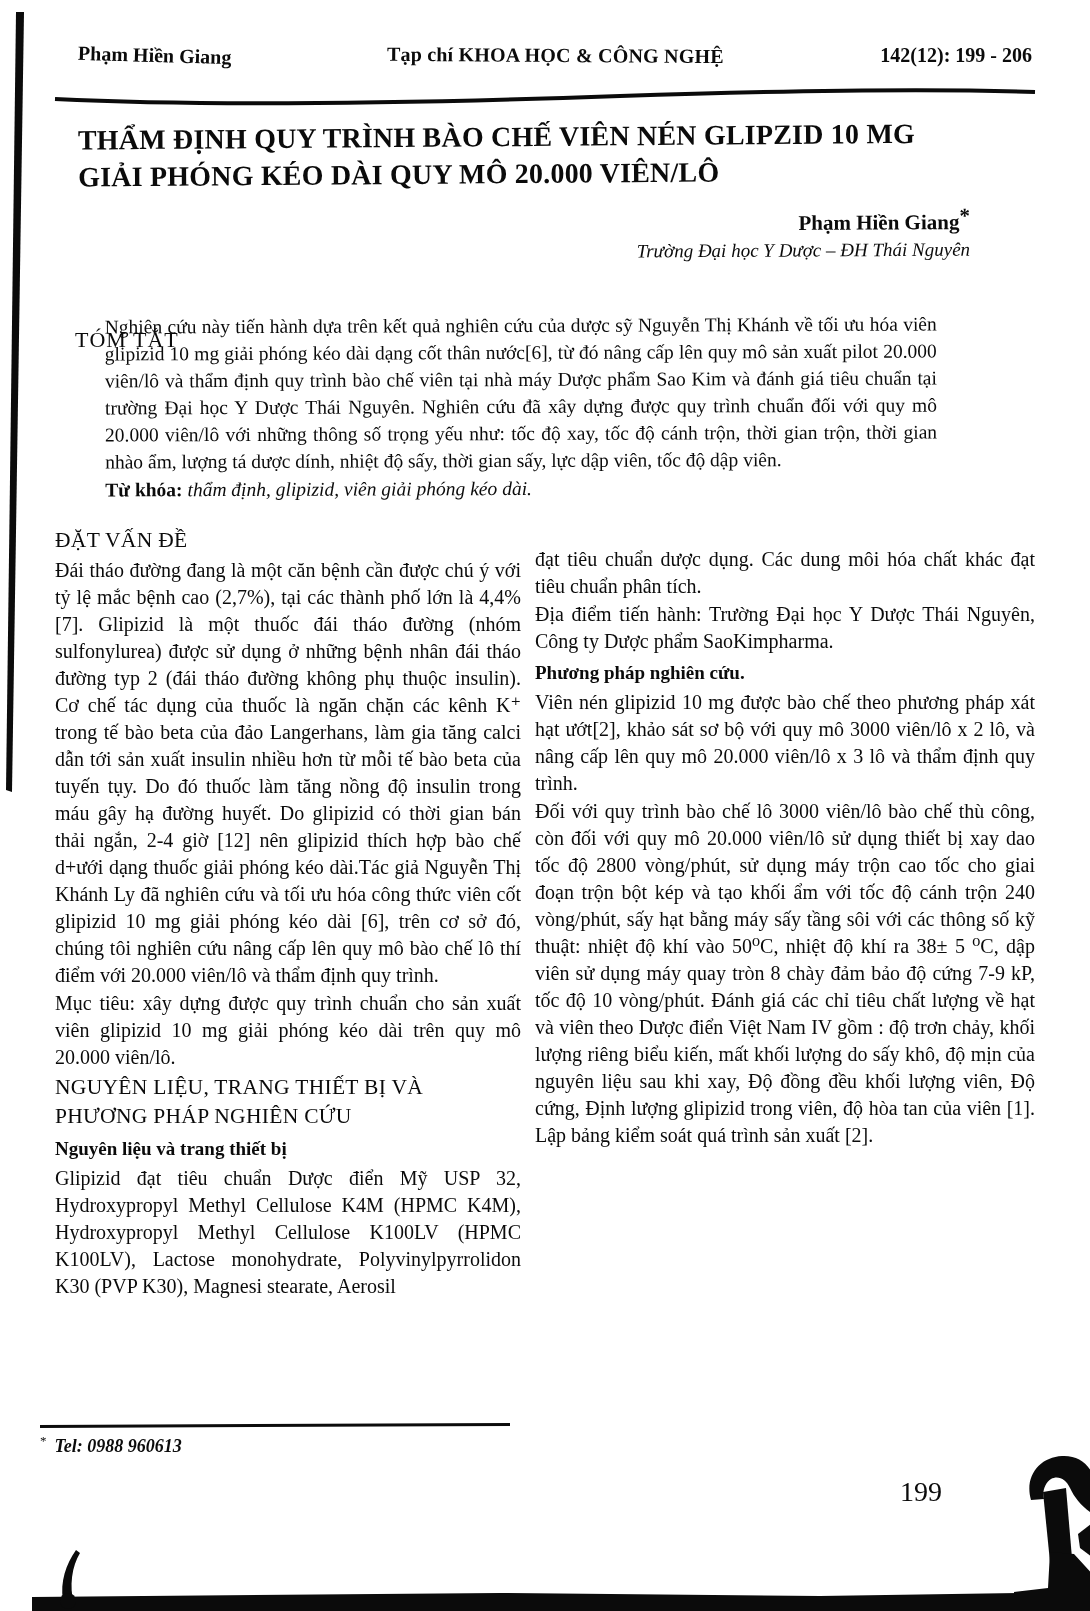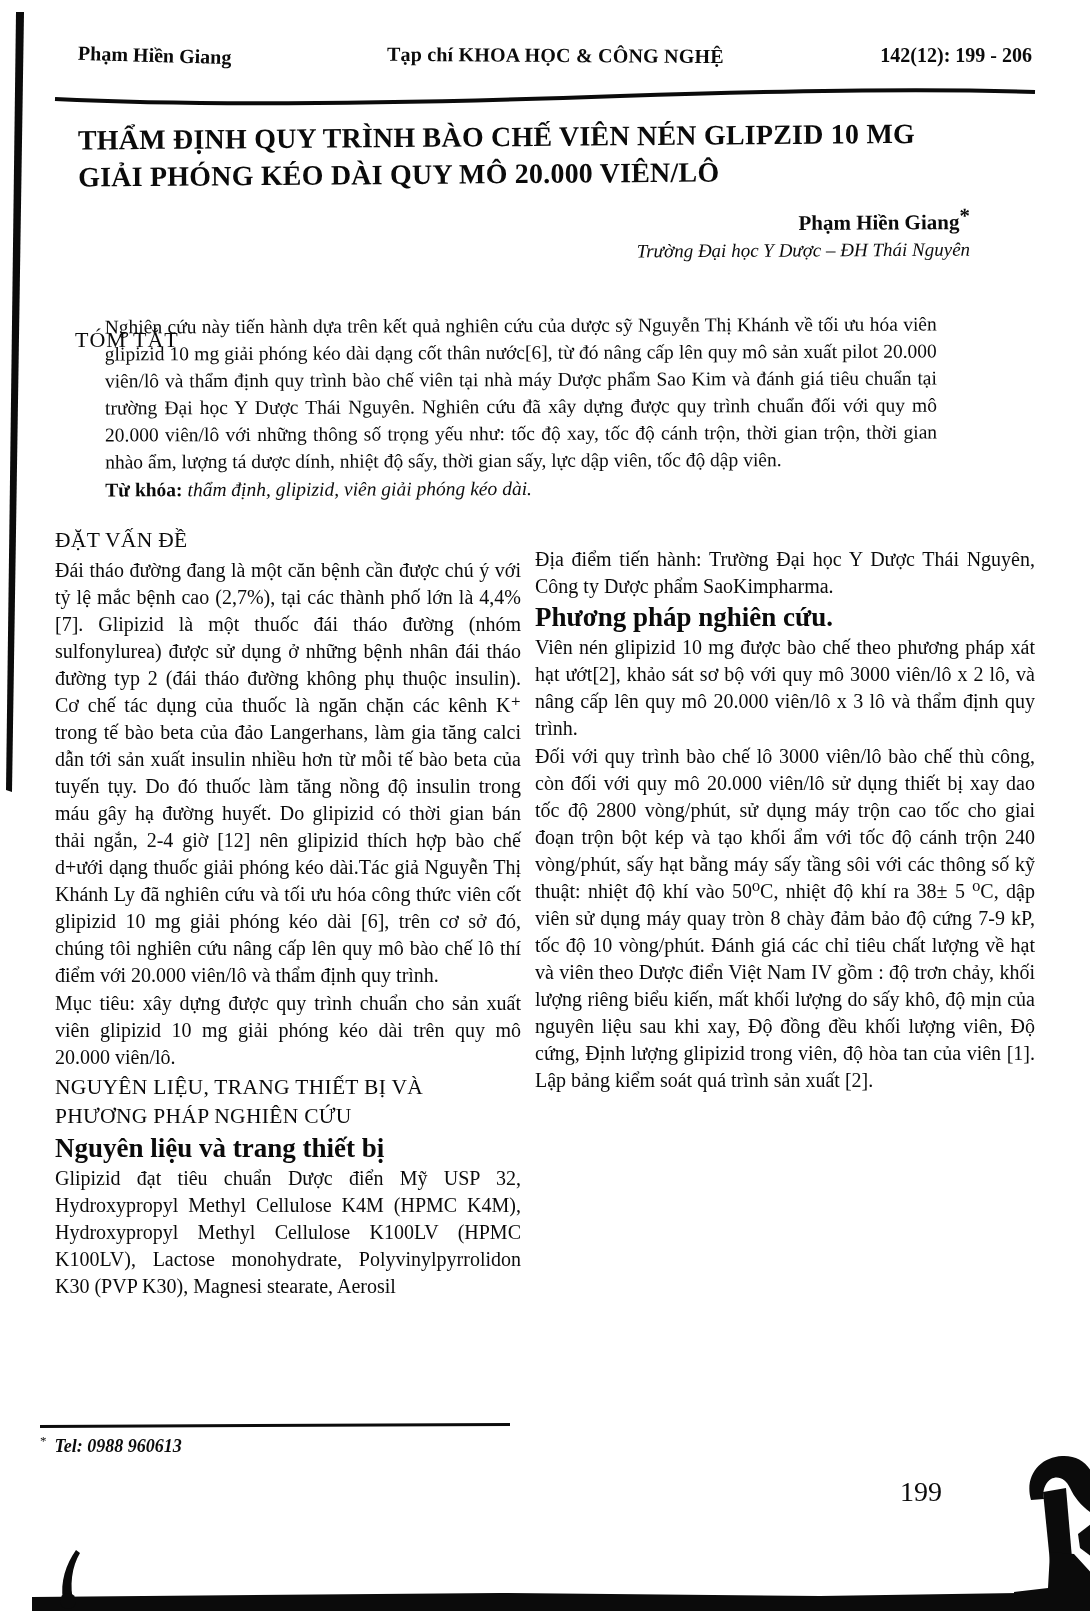--- a/index.html
+++ b/index.html
@@ -49,21 +49,21 @@
   
   .columns{
     position:absolute;top:512px;left:55px;width:980px;
     display:flex;gap:14px;margin-top:12px;
   }
   .col{font-size:20px;line-height:27px;text-align:justify;}
   .col-left{width:466px;}
   .col-right{width:500px;}
   .col p{margin:0 0 1px 0;}
   .sec-caps{font-size:21.5px;line-height:29px;letter-spacing:.3px;text-align:left;margin:2px 0 2px 0;}
-  .sec-bold{font-weight:bold;font-size:27px;line-height:29px;text-align:left;margin:3px 0 2px 0;}
+  .sec-bold{font-weight:bold;font-size:19px;line-height:29px;text-align:left;margin:3px 0 2px 0;}
   .col-right .pad-top{height:22px;}
   
   .footnote{
     position:absolute;top:1424px;left:40px;width:470px;
     font-size:18px;
   }
   .footnote-rule{border:none;border-top:3px solid #0b0b0b;margin:0 0 6px 0;width:470px;transform:rotate(-.25deg);}
   .footnote-text{font-style:italic;font-weight:bold;margin-left:8px;}
   .footnote sup{font-size:13px;}
   
@@ -108,20 +108,21 @@
     <div class="col col-left">
       <div class="sec-caps">ĐẶT VẤN ĐỀ</div>
       <p>Đái tháo đường đang là một căn bệnh cần được chú ý với tỷ lệ mắc bệnh cao (2,7%), tại các thành phố lớn là 4,4%[7]. Glipizid là một thuốc đái tháo đường (nhóm sulfonylurea) được sử dụng ở những bệnh nhân đái tháo đường typ 2 (đái tháo đường không phụ thuộc insulin). Cơ chế tác dụng của thuốc là ngăn chặn các kênh K⁺ trong tế bào beta của đảo Langerhans, làm gia tăng calci dẫn tới sản xuất insulin nhiều hơn từ mỗi tế bào beta của tuyến tụy. Do đó thuốc làm tăng nồng độ insulin trong máu gây hạ đường huyết. Do glipizid có thời gian bán thải ngắn, 2-4 giờ [12] nên glipizid thích hợp bào chế d+ưới dạng thuốc giải phóng kéo dài.Tác giả Nguyễn Thị Khánh Ly đã nghiên cứu và tối ưu hóa công thức viên cốt glipizid 10 mg giải phóng kéo dài [6], trên cơ sở đó, chúng tôi nghiên cứu nâng cấp lên quy mô bào chế lô thí điểm với 20.000 viên/lô và thẩm định quy trình.</p>
       <p>Mục tiêu: xây dựng được quy trình chuẩn cho sản xuất viên glipizid 10 mg giải phóng kéo dài trên quy mô 20.000 viên/lô.</p>
       <div class="sec-caps">NGUYÊN LIỆU, TRANG THIẾT BỊ VÀ PHƯƠNG PHÁP NGHIÊN CỨU</div>
       <div class="sec-bold">Nguyên liệu và trang thiết bị</div>
       <p>Glipizid đạt tiêu chuẩn Dược điển Mỹ USP 32, Hydroxypropyl Methyl Cellulose K4M (HPMC K4M), Hydroxypropyl Methyl Cellulose K100LV (HPMC K100LV), Lactose monohydrate, Polyvinylpyrrolidon K30 (PVP K30), Magnesi stearate, Aerosil</p>
     </div>
     <div class="col col-right">
       <div class="pad-top"></div>
+      <p>đạt tiêu chuẩn dược dụng. Các dung môi hóa chất khác đạt tiêu chuẩn phân tích.</p>
       <p>Địa điểm tiến hành: Trường Đại học Y Dược Thái Nguyên, Công ty Dược phẩm SaoKimpharma.</p>
       <div class="sec-bold">Phương pháp nghiên cứu.</div>
       <p>Viên nén glipizid 10 mg được bào chế theo phương pháp xát hạt ướt[2], khảo sát sơ bộ với quy mô 3000 viên/lô x 2 lô, và nâng cấp lên quy mô 20.000 viên/lô x 3 lô và thẩm định quy trình.</p>
       <p>Đối với quy trình bào chế lô 3000 viên/lô bào chế thù công, còn đối với quy mô 20.000 viên/lô sử dụng thiết bị xay dao tốc độ 2800 vòng/phút, sử dụng máy trộn cao tốc cho giai đoạn trộn bột kép và tạo khối ẩm với tốc độ cánh trộn 240 vòng/phút, sấy hạt bằng máy sấy tầng sôi với các thông số kỹ thuật: nhiệt độ khí vào 50⁰C, nhiệt độ khí ra 38± 5 ⁰C, dập viên sử dụng máy quay tròn 8 chày đảm bảo độ cứng 7-9 kP, tốc độ 10 vòng/phút. Đánh giá các chỉ tiêu chất lượng về hạt và viên theo Dược điển Việt Nam IV gồm : độ trơn chảy, khối lượng riêng biểu kiến, mất khối lượng do sấy khô, độ mịn của nguyên liệu sau khi xay, Độ đồng đều khối lượng viên, Độ cứng, Định lượng glipizid trong viên, độ hòa tan của viên [1]. Lập bảng kiểm soát quá trình sản xuất [2].</p>
     </div>
   </div>
 
   <div class="footnote">
     <hr class="footnote-rule">
     <sup>*</sup><span class="footnote-text">Tel: 0988 960613</span>

